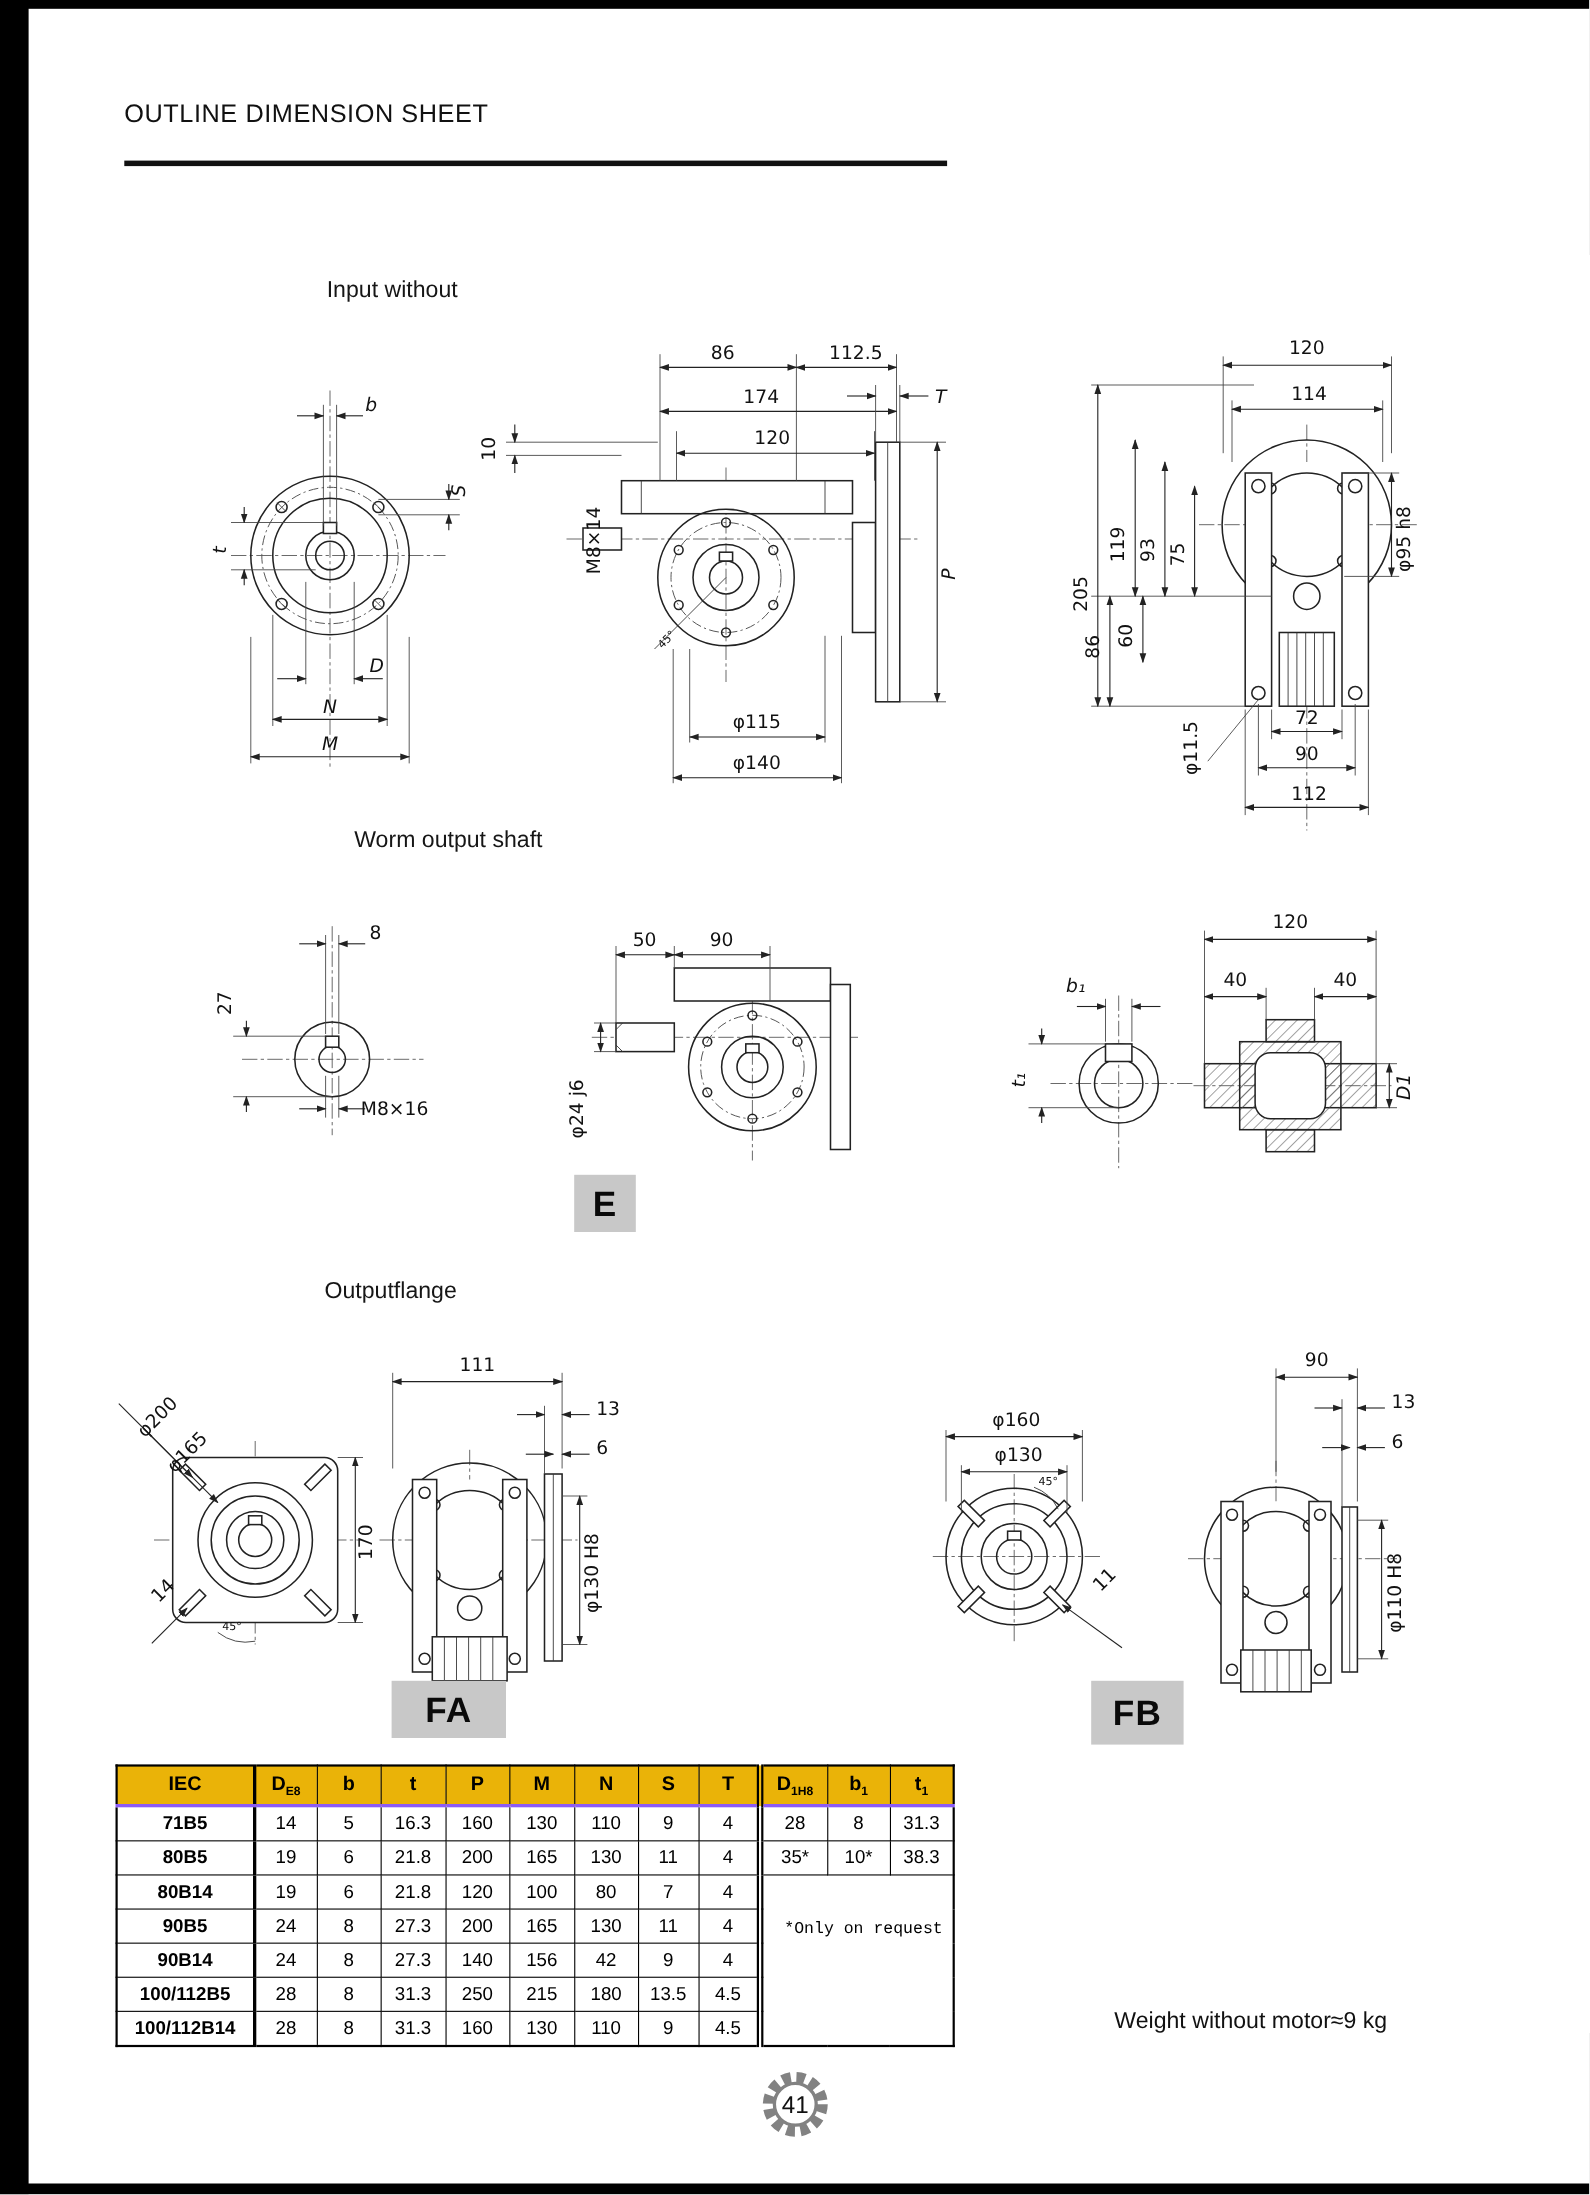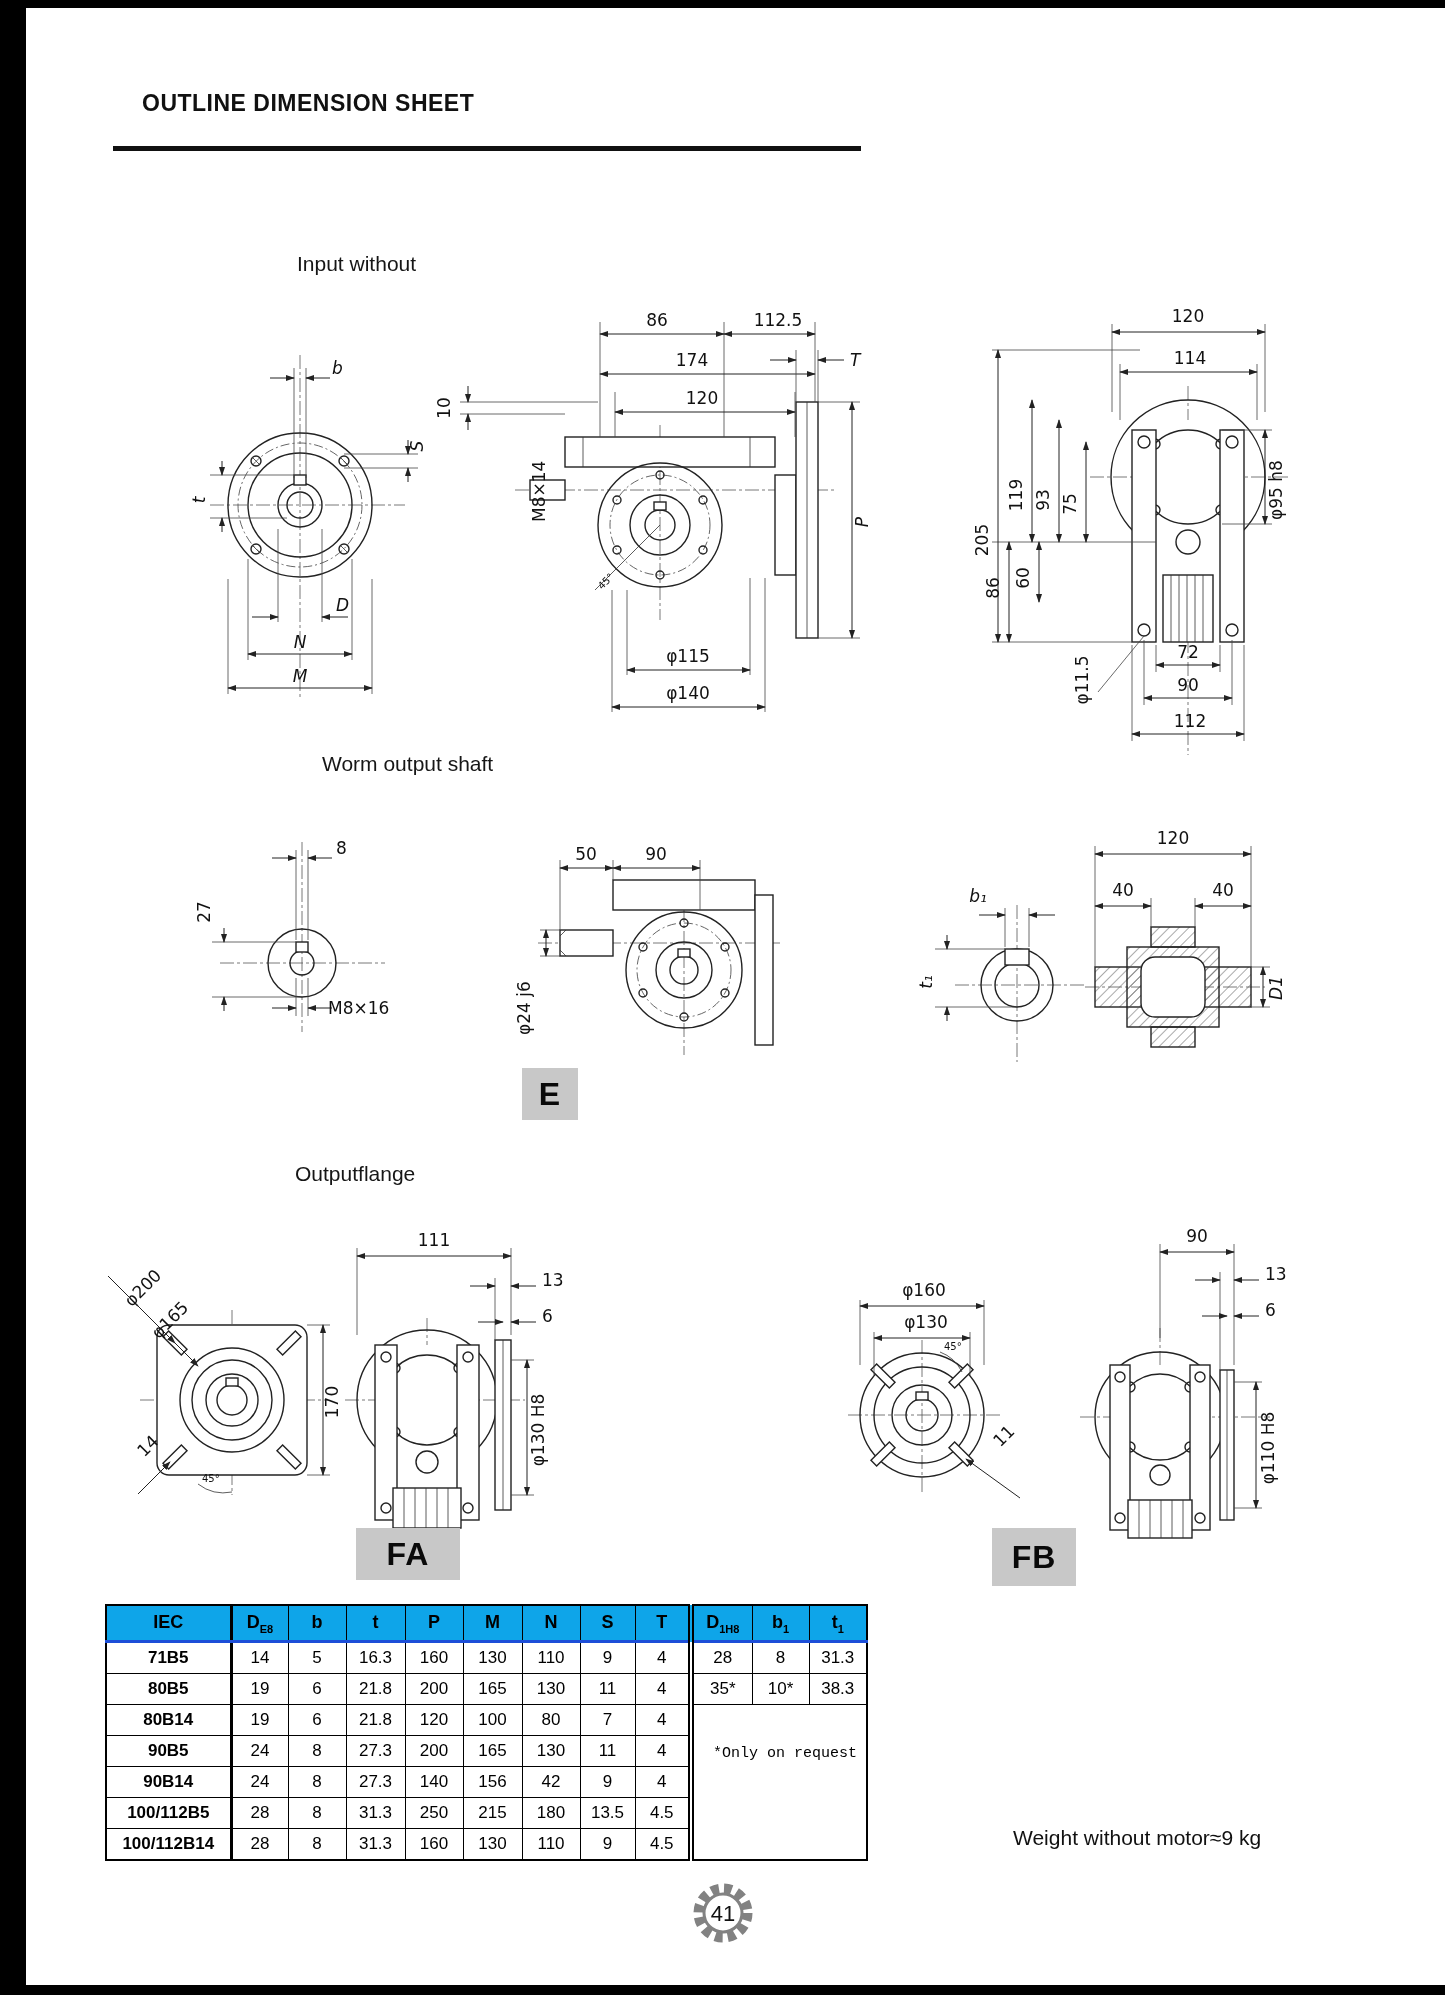--- a/index.html
+++ b/index.html
@@ -1,19 +1,19 @@
 <!DOCTYPE html>
 <html><head>
 <meta charset="utf-8">
 <style>
   html,body{margin:0;padding:0;background:#e8e8e8;}
   #page{position:relative;width:1445px;height:1995px;background:#fff;font-family:"Liberation Sans",sans-serif;overflow:hidden;}
   .abs{position:absolute;}
   .frame{background:#000;}
-  #header-title{left:113px;top:90px;font-size:23px;letter-spacing:.5px;color:#111;font-weight:700;margin-left:29px;}
+  #header-title{left:113px;top:90px;font-size:23px;letter-spacing:.5px;color:#111;font-weight:400;}
   #rule{left:113px;top:146px;width:748px;height:5px;background:#111;}
   #model-bar{left:107px;top:190px;width:1152px;height:53px;background:linear-gradient(to right,#979797 0%,#b5b5b5 30%,#dcdcdc 62%,#f7f7f7 88%,#fff 100%);}
   #model-bar span{display:block;padding-left:26px;line-height:52px;font-size:31px;font-weight:bold;font-style:italic;color:#0a0a0a;letter-spacing:.5px;}
   .sec-title{font-size:21px;color:#161616;}
   .variant-box{background:#c8c8c8;color:#0a0a0a;font-weight:bold;font-size:32px;display:flex;align-items:center;justify-content:center;letter-spacing:1px;}
   
   svg{overflow:visible;}
   .s{stroke:#222;stroke-width:1.4;fill:none;}
   .sf{stroke:#222;stroke-width:1.4;fill:#fff;}
   .thin{stroke:#333;stroke-width:.8;fill:none;}
@@ -21,21 +21,21 @@
   .cl{stroke:#555;stroke-width:.8;fill:none;stroke-dasharray:14 3 3 3;}
   .bc{stroke:#555;stroke-width:.9;fill:none;stroke-dasharray:9 3 2 3;}
   .dl{stroke:#222;stroke-width:1;fill:none;marker-start:url(#arr);marker-end:url(#arr);}
   .dle{stroke:#222;stroke-width:1;fill:none;marker-end:url(#arr);}
   .dim-text{font-family:"DejaVu Sans",sans-serif;font-size:17px;fill:#111;}
   .dim-letter{font-family:"DejaVu Sans",sans-serif;font-size:17px;font-style:italic;fill:#111;}
   .small-text{font-family:"DejaVu Sans",sans-serif;font-size:10px;fill:#111;}
   
   #spec-table{border-collapse:collapse;font-size:17px;color:#000;table-layout:fixed;}
   #spec-table th,#spec-table td{border:1px solid #000;text-align:center;padding:0;height:30px;background:#fff;}
-  #spec-table th{background:#0ea5e9;font-size:18px;height:34px;border-bottom:3px solid #1d4ed8;}
+  #spec-table th{background:#eab308;font-size:18px;height:34px;border-bottom:3px solid #8b5cf6;}
   #spec-table sub{font-size:11px;}
   #spec-table .iec-col{border-right:3px solid #000;font-weight:bold;}
   #spec-table .split{border-left:6px double #000;}
   #spec-table .note-cell{vertical-align:top;text-align:center;padding:40px 4px 0 14px;font-family:Liberation Mono, monospace;font-size:15px;}
   #weight-note{left:1013px;top:1826px;font-size:21px;color:#111;}
   #page-num-wrap{left:688px;top:1878px;width:70px;height:70px;}
 </style>
 </head>
 <body>
 

